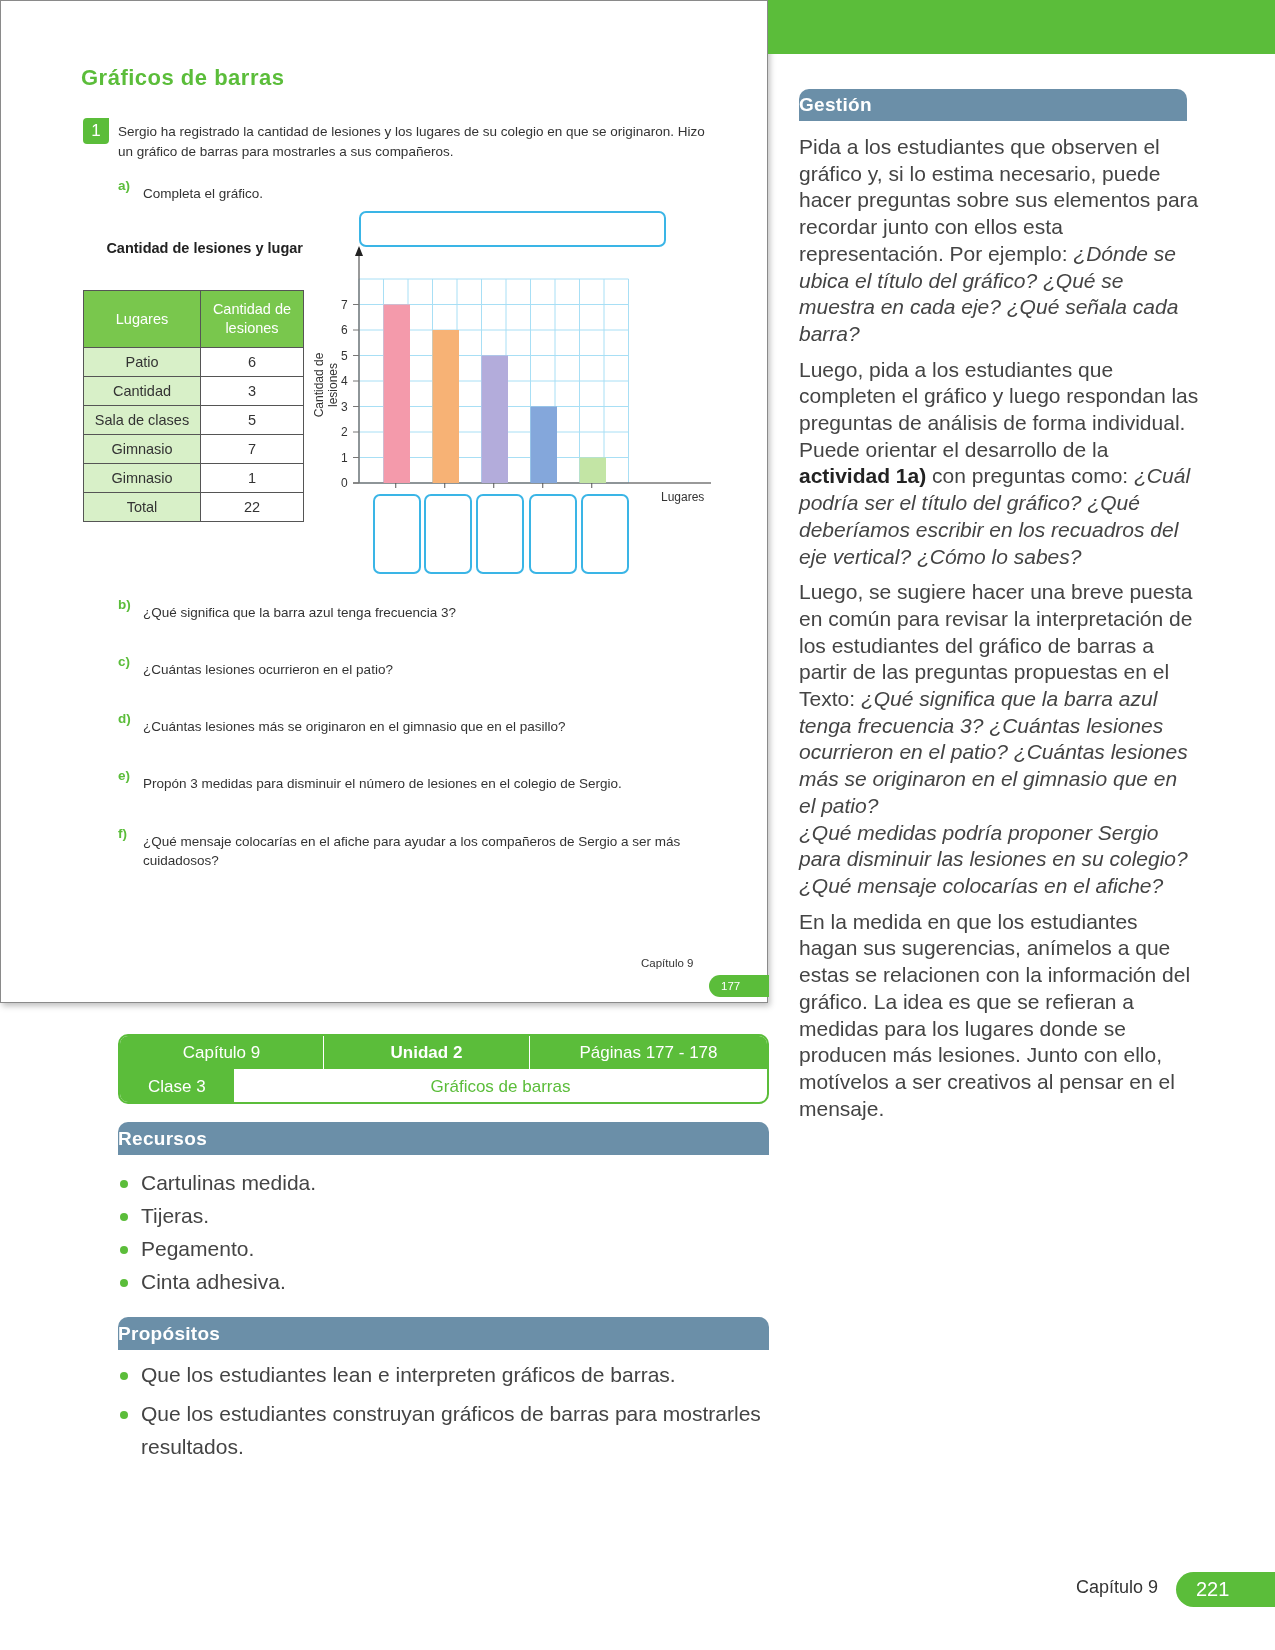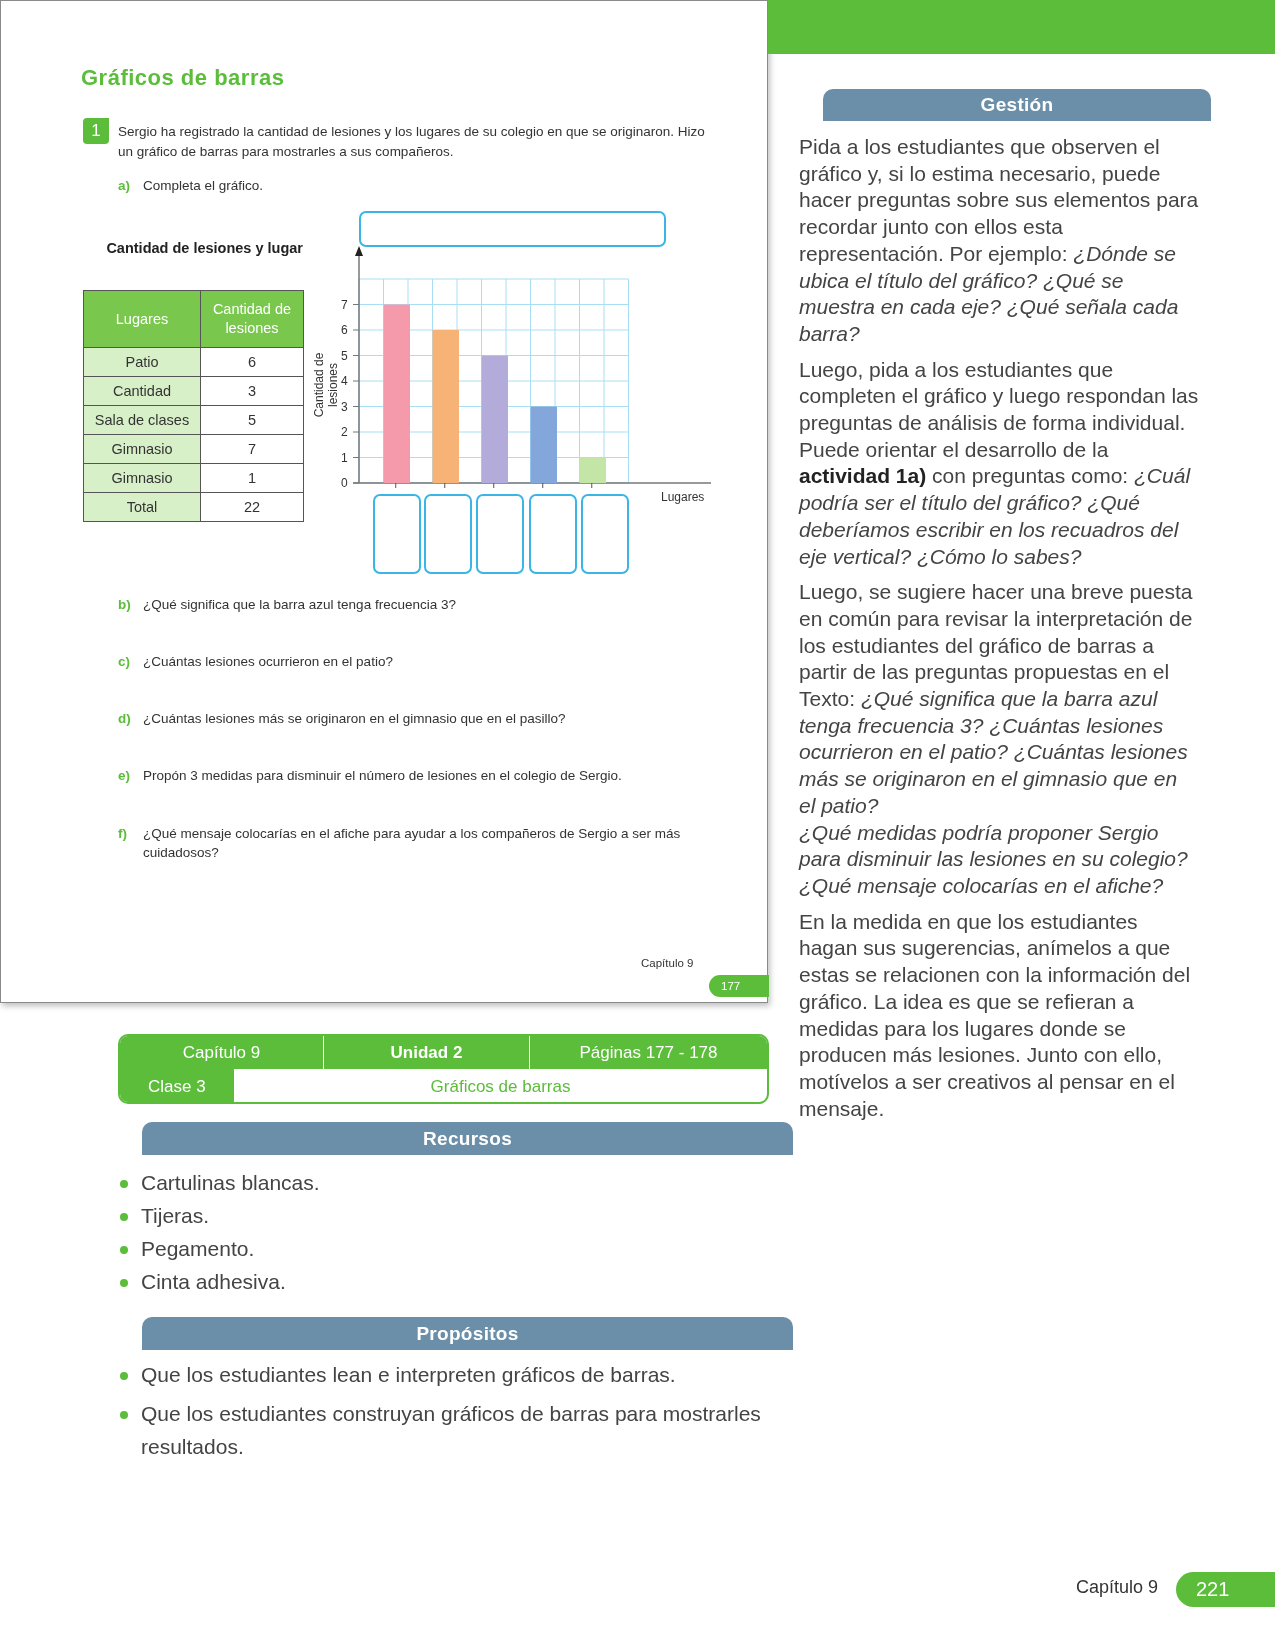--- a/index.html
+++ b/index.html
@@ -20,21 +20,21 @@
     position: absolute; left: 82px; top: 117px; width: 26px; height: 26px;
     background: #5bbd3a; color: #fff; font-size: 17px; text-align: center;
     line-height: 26px; border-radius: 4px 0 4px 4px;
   }
   .task-text {
     position: absolute; left: 117px; top: 121px; width: 600px;
     font-size: 13.5px; line-height: 20px; color: #333;
   }
   .q-item { position: absolute; left: 117px; font-size: 13.5px; line-height: 19px; color: #333; width: 600px; }
   .q-letter { color: #5bbd3a; font-weight: bold; display: inline-block; width: 25px; }
-  .q-text { display: inline-block; vertical-align: top; width: 570px; }
+  .q-text { display: inline-block; vertical-align: top; width: 570px; margin-top: 8px; }
 
   
   .tbl-caption {
     position: absolute; left: 82px; top: 236px; width: 220px;
     text-align: right; font-weight: bold; font-size: 14.5px; line-height: 22px; color: #222;
   }
   table.data-tbl {
     position: absolute; left: 82px; top: 289px; width: 221px;
     border-collapse: collapse; font-size: 14.5px; color: #333;
   }
@@ -65,24 +65,23 @@
   .footer-small { position: absolute; left: 640px; top: 956px; font-size: 11.5px; color: #333; }
   .page-tab-small {
     position: absolute; left: 708px; top: 974px; width: 60px; height: 22px;
     background: #5bbd3a; color: #fff; font-size: 11.5px; line-height: 22px; padding-left: 12px;
     border-radius: 11px 0 0 11px;
   }
 
   
   .top-green-bar { position: absolute; left: 768px; top: 0; width: 507px; height: 54px; background: #5bbd3a; }
   .side-header {
-    position: absolute; background: #6b8fa8; color: #fff; text-align: center;
+    position: absolute; background: #6b8fa8; color: #fff; text-align: left;
     font-size: 19px; font-weight: bold; letter-spacing: 0.3px;
     border-radius: 10px 10px 0 0;
-    margin-left: 24px;
   }
   .gestion-header { left: 799px; top: 89px; width: 388px; height: 32px; line-height: 32px; }
   .gestion-body {
     position: absolute; left: 799px; top: 134px; width: 400px;
     font-size: 21px; line-height: 26.7px; color: #444;
   }
   .gestion-body p { margin-bottom: 9px; }
   .gestion-body em { font-style: italic; }
   .gestion-body b { font-weight: bold; color: #222; }
 
@@ -273,21 +272,21 @@
     <div style="flex:1">Páginas 177 - 178</div>
   </div>
   <div class="info-row2">
     <div class="info-clase">Clase 3</div>
     <div class="info-topic">Gráficos de barras</div>
   </div>
 </div>
 
 <div class="side-header recursos-header">Recursos</div>
 <ul class="bullets recursos-list">
-  <li>Cartulinas blancas.</li>
+  <li>Cartulinas medida.</li>
   <li>Tijeras.</li>
   <li>Pegamento.</li>
   <li>Cinta adhesiva.</li>
 </ul>
 
 <div class="side-header proposito-header">Propósitos</div>
 <ul class="bullets proposito-list">
   <li>Que los estudiantes lean e interpreten gráficos de barras.</li>
   <li>Que los estudiantes construyan gráficos de barras para mostrarles resultados.</li>
 </ul>

